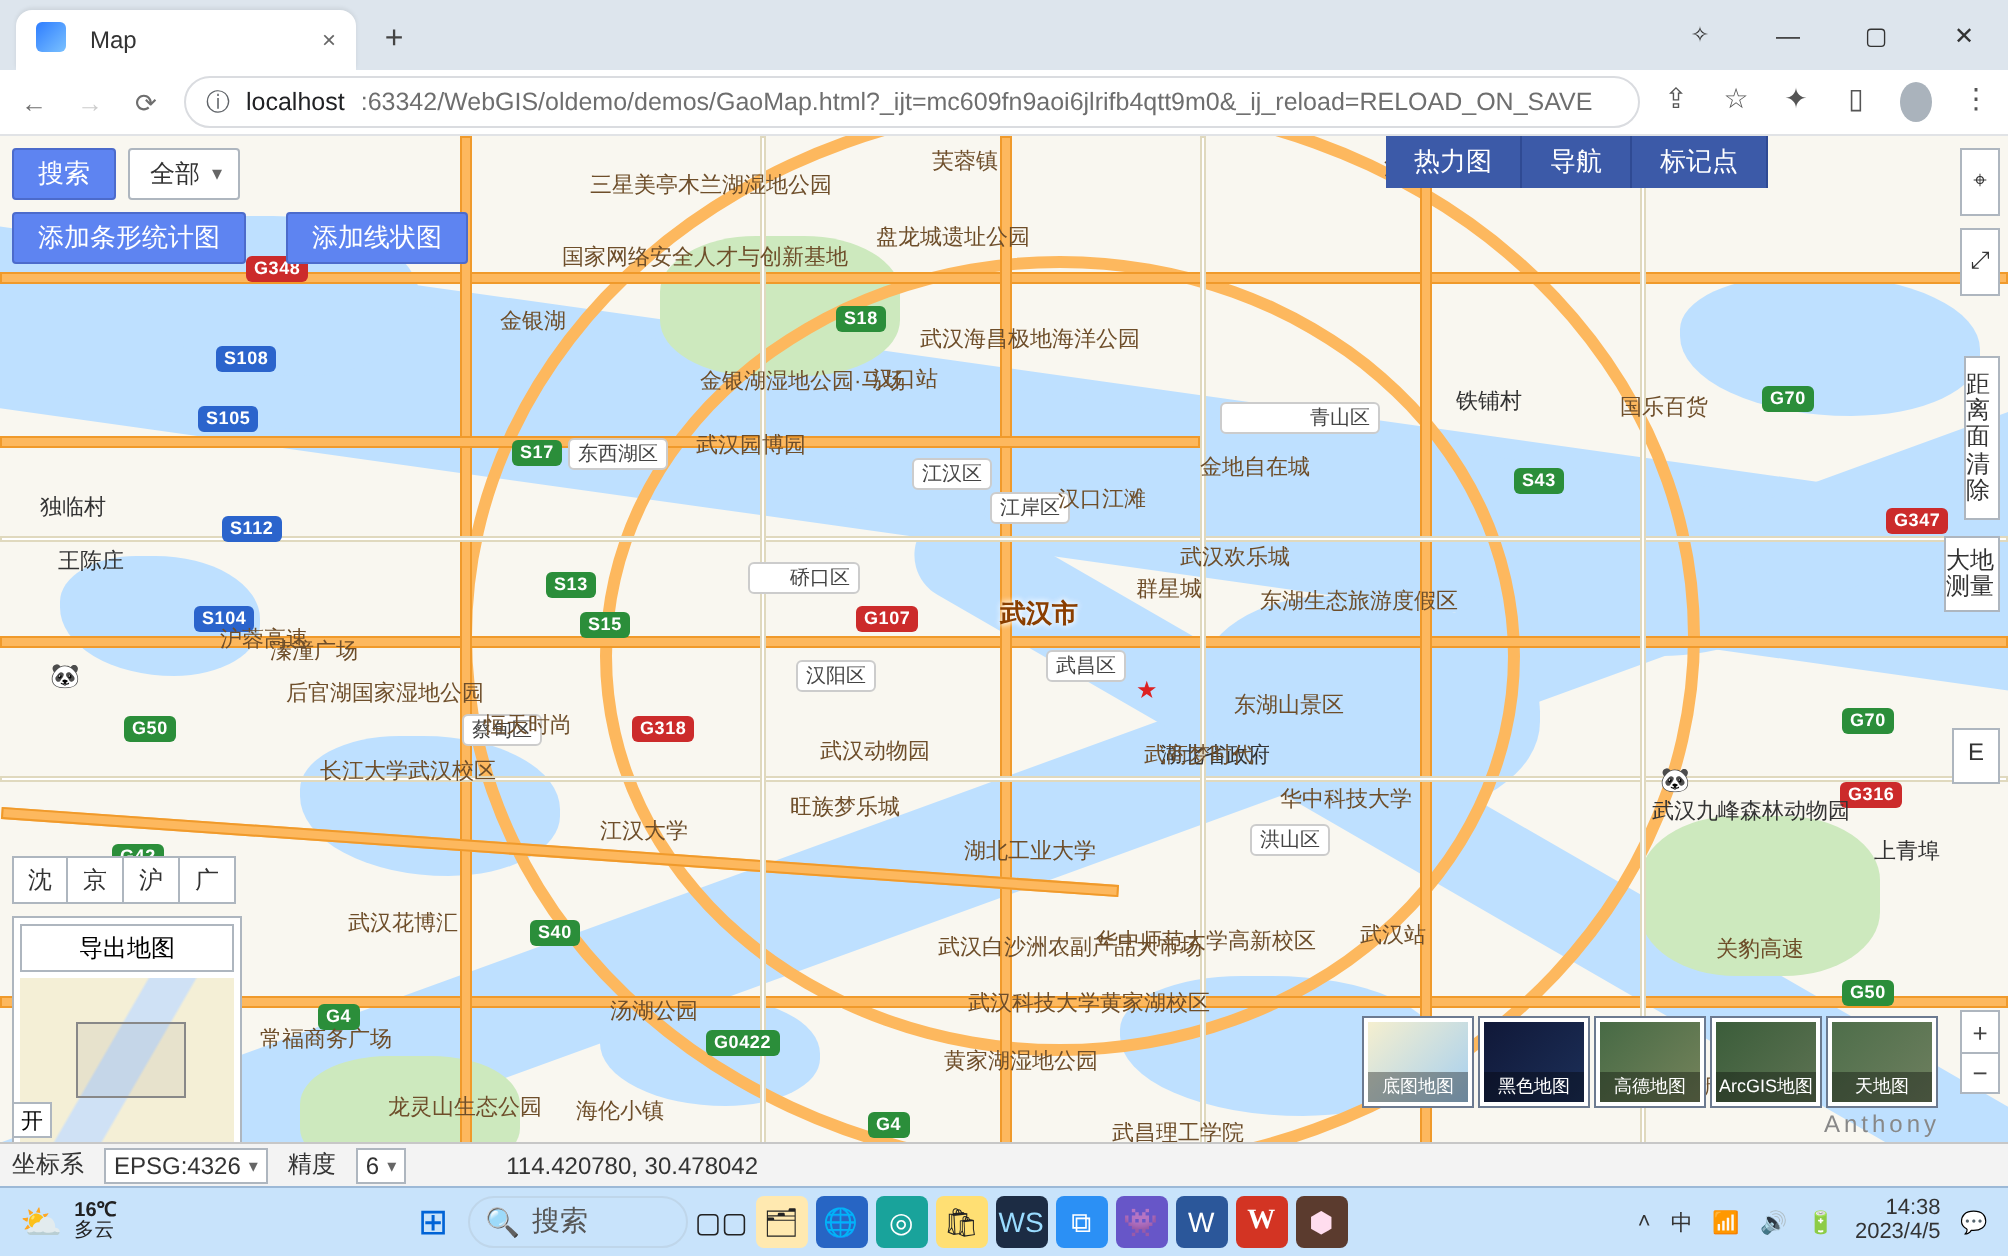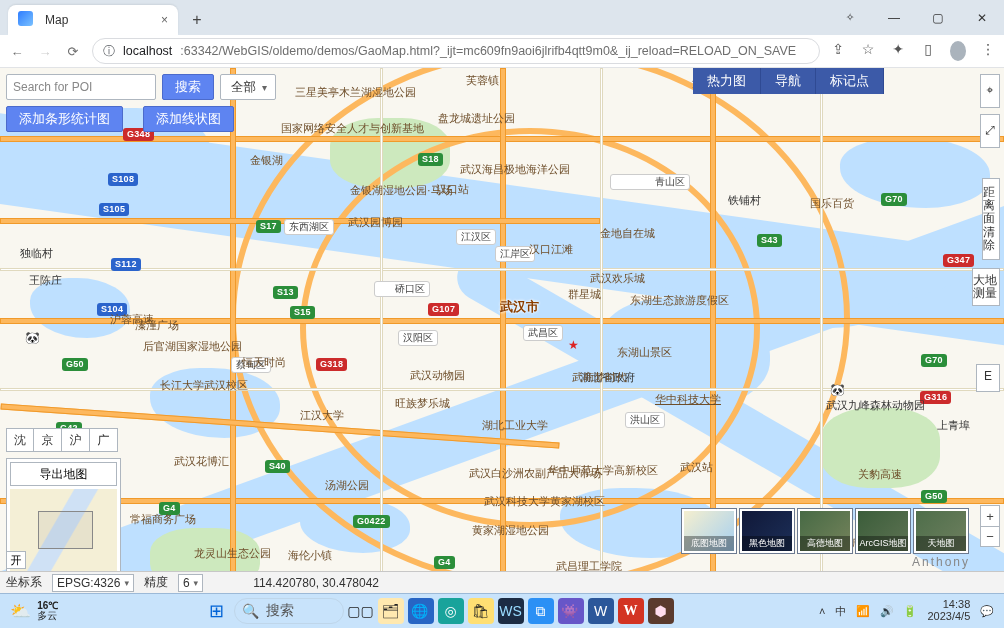--- a/index.html
+++ b/index.html
@@ -384,53 +384,53 @@
       <div class="shield green" style="left:434px;top:488px;">G4</div>
       <div class="shield green" style="left:353px;top:447px;">G0422</div>
       <div class="shield green" style="left:921px;top:422px;">G50</div>
       <div class="shield green" style="left:881px;top:125px;">G70</div>
       <div class="shield green" style="left:921px;top:286px;">G70</div>
       <div class="shield green" style="left:757px;top:166px;">S43</div>
 
       <div class="lbl dist" style="left:284px;top:151px;">东西湖区</div>
       <div class="lbl dist" style="left:456px;top:161px;">江汉区</div>
       <div class="lbl dist" style="left:495px;top:178px;">江岸区</div>
-      <div class="lbl dist" style="left:610px;top:106px;padding-left:44px;">青山区</div>
+      <div class="lbl dist" style="left:610px;top:133px;padding-left:44px;">青山区</div>
       <div class="lbl dist" style="left:374px;top:213px;padding-left:20px;">硚口区</div>
       <div class="lbl dist" style="left:523px;top:257px;">武昌区</div>
       <div class="lbl dist" style="left:398px;top:262px;">汉阳区</div>
       <div class="lbl dist" style="left:625px;top:344px;">洪山区</div>
       <div class="lbl dist" style="left:231px;top:289px;">蔡甸区</div>
 
       <div class="lbl orange" style="left:500px;top:230px;font-size:13px;">武汉市</div>
       <span class="poi-ic" style="left:568px;top:270px;color:#D22;">★</span>
       <div class="lbl blk" style="left:580px;top:270px;margin-top:32px;">湖北省政府</div>
 
       <div class="lbl" style="left:295px;top:17px;">三星美亭木兰湖湿地公园</div>
       <div class="lbl" style="left:281px;top:53px;">国家网络安全人才与创新基地</div>
       <div class="lbl" style="left:438px;top:43px;">盘龙城遗址公园</div>
       <div class="lbl" style="left:460px;top:94px;">武汉海昌极地海洋公园</div>
       <div class="lbl" style="left:350px;top:115px;">金银湖湿地公园·马场</div>
       <div class="lbl" style="left:348px;top:147px;">武汉园博园</div>
       <div class="lbl" style="left:529px;top:174px;">汉口江滩</div>
       <div class="lbl" style="left:590px;top:203px;">武汉欢乐城</div>
       <div class="lbl" style="left:630px;top:225px;">东湖生态旅游度假区</div>
       <div class="lbl" style="left:617px;top:277px;">东湖山景区</div>
-      <div class="lbl" style="left:655px;top:324px;text-decoration:underline;">华中科技大学</div>
+      <div class="lbl" style="left:640px;top:324px;">华中科技大学</div>
       <div class="lbl" style="left:600px;top:158px;">金地自在城</div>
       <div class="lbl" style="left:568px;top:219px;">群星城</div>
       <div class="lbl" style="left:466px;top:5px;">芙蓉镇</div>
       <div class="lbl" style="left:680px;top:392px;">武汉站</div>
       <div class="lbl" style="left:436px;top:114px;">汉口站</div>
       <div class="lbl" style="left:572px;top:302px;">武商梦时代</div>
       <div class="lbl" style="left:482px;top:350px;">湖北工业大学</div>
       <div class="lbl" style="left:469px;top:398px;">武汉白沙洲农副产品大市场</div>
       <div class="lbl" style="left:484px;top:426px;">武汉科技大学黄家湖校区</div>
       <div class="lbl" style="left:472px;top:455px;">黄家湖湿地公园</div>
-      <div class="lbl" style="left:305px;top:410px;margin-left:20px;">汤湖公园</div>
+      <div class="lbl" style="left:305px;top:430px;">汤湖公园</div>
       <div class="lbl" style="left:194px;top:478px;">龙灵山生态公园</div>
       <div class="lbl" style="left:288px;top:480px;">海伦小镇</div>
       <div class="lbl" style="left:300px;top:340px;">江汉大学</div>
       <div class="lbl" style="left:347px;top:328px;margin-left:48px;">旺族梦乐城</div>
       <div class="lbl" style="left:160px;top:310px;">长江大学武汉校区</div>
       <div class="lbl" style="left:135px;top:250px;">溱潼广场</div>
       <div class="lbl" style="left:143px;top:271px;">后官湖国家湿地公园</div>
       <div class="lbl" style="left:242px;top:287px;">恒天时尚</div>
       <div class="lbl" style="left:174px;top:386px;">武汉花博汇</div>
       <div class="lbl" style="left:130px;top:444px;">常福商务广场</div>
@@ -450,21 +450,20 @@
       <div class="lbl blk" style="left:937px;top:350px;">上青埠</div>
       <div class="lbl blk" style="left:926px;top:440px;">福泽村</div>
       <div class="lbl blk" style="left:728px;top:125px;">铁铺村</div>
 
       <span class="poi-ic panda" style="left:25px;top:263px;">🐼</span>
       <span class="poi-ic panda" style="left:830px;top:315px;">🐼</span>
 
     </div>
 
     <div class="top-controls">
-      <div class="search-box">Search for POI</div>
       <div class="btn-blue">搜索</div>
       <div class="dd">全部</div>
     </div>
     <div class="btns-second">
       <div class="btn-blue">添加条形统计图</div>
       <div class="btn-blue">添加线状图</div>
     </div>
 
     <div class="top-link-strip">
       <div>热力图</div>

